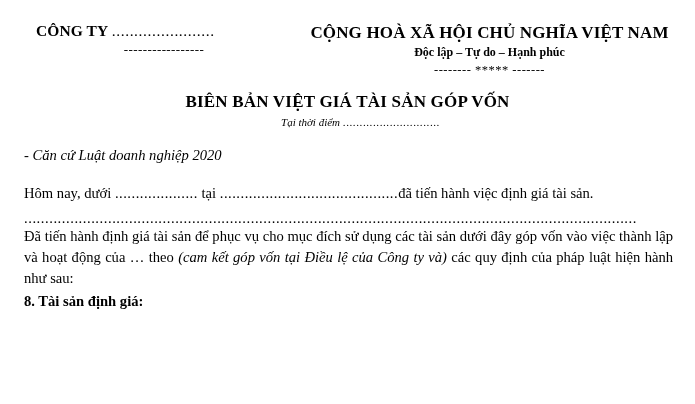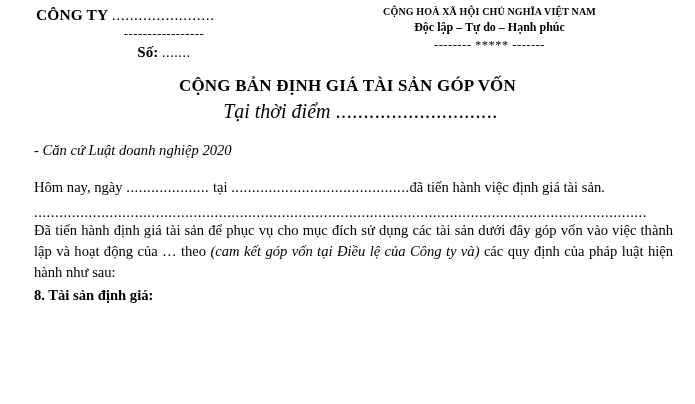--- a/index.html
+++ b/index.html
@@ -21,21 +21,21 @@
     width: 695px;
     height: 404px;
     box-sizing: border-box;
     padding: 0;
   }
 
   
   .header {
     display: flex;
     align-items: flex-start;
-    padding-top: 6px;
+    padding-top: 22px;
   }
   .header-left {
     width: 300px;
     flex: 0 0 300px;
     text-align: center;
     padding-left: 28px;
     box-sizing: border-box;
   }
   .header-right {
     flex: 1 1 auto;
@@ -68,21 +68,21 @@
     line-height: 1.3;
     margin-top: 0px;
   }
   .so-line .dots-lead {
     font-weight: 400;
     letter-spacing: 0.6px;
     font-size: 14px;
   }
 
   .nation-line {
-    font-size: 10px;
+    font-size: 17px;
     font-weight: 700;
     letter-spacing: 0.15px;
     white-space: nowrap;
     line-height: 1.28;
   }
   .motto-line {
     font-size: 12px;
     font-weight: 700;
     line-height: 1.45;
     white-space: nowrap;
@@ -99,34 +99,34 @@
     text-align: center;
     margin-top: 14px;
   }
   .doc-title {
     font-size: 17px;
     font-weight: 700;
     letter-spacing: 0.2px;
     white-space: nowrap;
   }
   .doc-subtitle {
-    font-size: 20px;
+    font-size: 11px;
     font-style: italic;
     margin-top: 4px;
     white-space: nowrap;
     padding-left: 26px;
   }
   .doc-subtitle .dots-lead {
     font-style: normal;
     letter-spacing: 0.6px;
   }
 
   
   .body-area {
-    padding: 0 22px 0 34px;
+    padding: 0 22px 0 24px;
     margin-top: 17px;
   }
   .basis-line {
     font-size: 14.6px;
     font-style: italic;
     line-height: 1.45;
     white-space: nowrap;
   }
 
   .para {
@@ -192,48 +192,44 @@
 <div class="page">
 
   <div class="header">
 
     <div class="header-left">
       <div class="company-line">
         <span>CÔNG TY</span>
         <span class="dots-lead">.......................</span>
       </div>
       <div class="dash-rule">-----------------</div>
-      <div class="so-line">
-        <span>Số:</span>
-        <span class="dots-lead">.......</span>
-      </div>
     </div>
 
     <div class="header-right">
       <div class="nation-line">CỘNG HOÀ XÃ HỘI CHỦ NGHĨA VIỆT NAM</div>
       <div class="motto-line">Độc lập – Tự do – Hạnh phúc</div>
       <div class="stars-line">-------- ***** -------</div>
     </div>
 
   </div>
 
   <div class="title-block">
-    <div class="doc-title">CỘNG BẢN ĐỊNH GIÁ TÀI SẢN GÓP VỐN</div>
+    <div class="doc-title">BIÊN BẢN VIỆT GIÁ TÀI SẢN GÓP VỐN</div>
     <div class="doc-subtitle">
       <span>Tại thời điểm</span>
       <span class="dots-lead">.............................</span>
     </div>
   </div>
 
   <div class="body-area">
 
     <div class="basis-line">- Căn cứ Luật doanh nghiệp 2020</div>
 
     <p class="para para-gap-1 nowrap-line">
-      <span>Hôm nay, ngày</span>
+      <span>Hôm nay, dưới</span>
       <span class="dots-lead">....................</span>
       <span>tại</span>
       <span class="dots-lead">...........................................</span><span>đã tiến hành việc định giá tài sản.</span>
     </p>
 
 
     <div class="dotted-separator">..................................................................................................................................................</div>
 
     <p class="para">
       <span>Đã tiến hành định giá tài sản để phục vụ cho mục đích sử dụng các tài sản dưới đây góp vốn vào việc thành lập và hoạt động của … theo </span><em>(cam kết góp vốn tại Điều lệ của Công ty và)</em><span> các quy định của pháp luật hiện hành như sau:</span>

